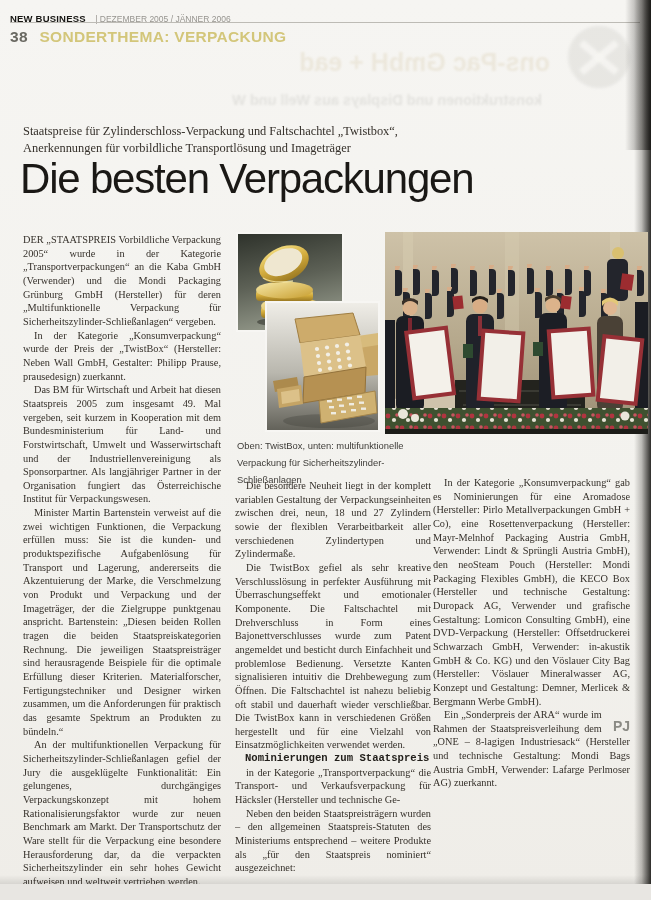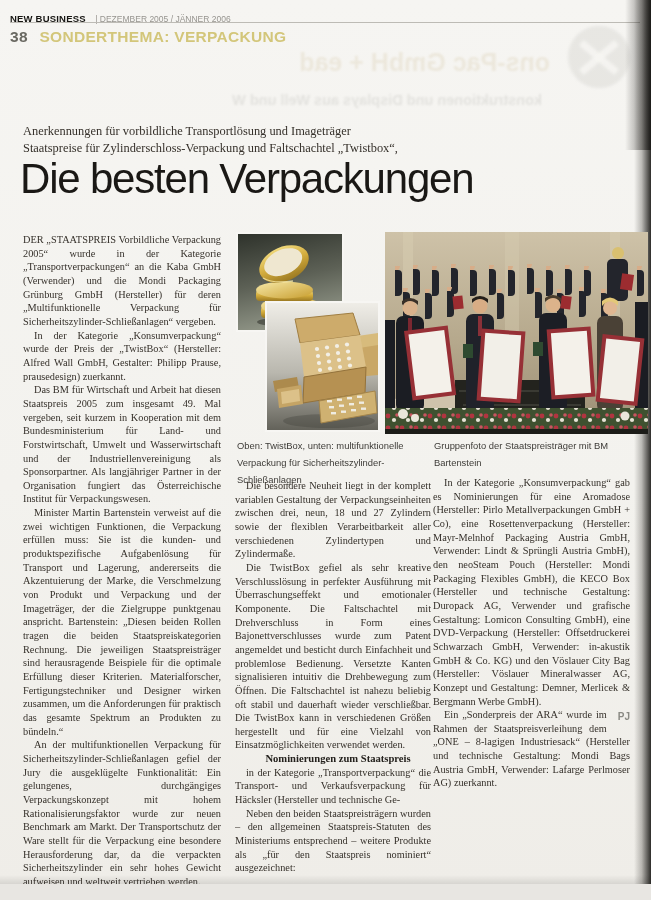--- a/index.html
+++ b/index.html
@@ -37,24 +37,24 @@
   .standfirst{position:absolute;left:23px;top:123px;width:600px;font-size:12.4px;line-height:16.5px;color:#35302a;}
   .headline{position:absolute;left:20px;top:155px;width:625px;font-family:"Liberation Sans",sans-serif;
     font-weight:normal;font-size:42px;letter-spacing:-1.2px;color:#1a1815;}
   
   .col{position:absolute;text-align:justify;font-size:10.3px;line-height:13.65px;overflow:hidden;}
   .col p{margin:0;}
   .ind{text-indent:11px;}
   .col-1{left:23px;top:233px;width:198px;height:657px;}
   .col-2{left:235px;top:479px;width:196px;height:411px;}
   .col-3{left:433px;top:476px;width:197px;height:414px;}
-  .subhead{font-family:Liberation Serif, serif;font-weight:bold;font-size:10.6px;color:#23201c;
-    text-align:center;text-indent:10px;margin:8px 0 4px 0;}
+  .subhead{font-family:Liberation Mono, monospace;font-weight:bold;font-size:10.6px;color:#23201c;
+    text-align:left;text-indent:10px;margin:8px 0 4px 0;}
   mark.hl{background:#f6e98f;color:inherit;padding:0 1px;}
-  .pj{float:right;font-family:"Liberation Sans",sans-serif;font-weight:bold;font-size:10px;color:#8a8a84;margin-top:2px;}
+  .pj{float:right;font-family:"Liberation Sans",sans-serif;font-weight:bold;font-size:14px;color:#8a8a84;margin-top:12px;}
   
   .photo{position:absolute;display:block;}
   .photo-twistbox{left:238px;top:234px;width:104px;height:96px;z-index:1;box-shadow:0 0 0 2px #f7f6f3;}
   .photo-boxes{left:267px;top:303px;width:111px;height:127px;z-index:2;box-shadow:0 0 0 2px #f7f6f3;}
   .photo-group{left:385px;top:232px;width:263px;height:202px;z-index:1;}
   .caption{position:absolute;font-family:"Liberation Sans",sans-serif;font-size:9.4px;line-height:17px;color:#3e3c38;text-align:left;}
   .caption-products{left:237px;top:437px;width:182px;}
   .caption-group{left:434px;top:437px;width:200px;}
 </style>
 </head>
@@ -70,28 +70,28 @@
     <span class="masthead">NEW BUSINESS</span>
     <span class="issue">| DEZEMBER 2005 / JÄNNER 2006</span>
   </div>
   <div class="rule"></div>
   <div class="section-row">
     <span class="pagenum">38</span>
     <span class="section-title">SONDERTHEMA: VERPACKUNG</span>
   </div>
 
   <div class="standfirst">
+    <div>Staatspreise für Zylinderschloss-Verpackung und Faltschachtel „Twistbox“,</div>
     <div>Anerkennungen für vorbildliche Transportlösung und Imageträger</div>
-    <div>Staatspreise für Zylinderschloss-Verpackung und Faltschachtel „Twistbox“,</div>
   </div>
   <div class="headline">Die besten Verpackungen</div>
 
   <div class="col col-1">
     <p>DER „STAATSPREIS Vorbildliche Verpackung 2005“ wurde in der Kategorie „Transportverpackungen“ an die Kaba GmbH (Verwender) und die Mondi Packaging Grünburg GmbH (Hersteller) für deren „Multifunktionelle Verpackung für Sicherheitszylinder-Schließanlagen“ vergeben.</p>
-    <p class="ind">In der Kategorie „Konsumverpackung“ wurde der Preis der „TwistBox“ (Hersteller: Alfred Wall GmbH, Gestalter: Philipp Prause, prausedesign) zuerkannt.</p>
+    <p class="ind">In der Kategorie „Konsumverpackung“ wurde der Preis der „TwistBox“ (Hersteller: Neben Wall GmbH, Gestalter: Philipp Prause, prausedesign) zuerkannt.</p>
     <p class="ind">Das BM für Wirtschaft und Arbeit hat diesen Staatspreis 2005 zum insgesamt 49. Mal vergeben, seit kurzem in Kooperation mit dem Bundesministerium für Land- und Forstwirtschaft, Umwelt und Wasserwirtschaft und der Industriellenvereinigung als Sponsorpartner. Als langjähriger Partner in der Organisation fungiert das Österreichische Institut für Verpackungswesen.</p>
     <p class="ind">Minister Martin Bartenstein verweist auf die zwei wichtigen Funktionen, die Verpackung erfüllen muss: Sie ist die kunden- und produktspezifische Aufgabenlösung für Transport und Lagerung, andererseits die Akzentuierung der Marke, die Verschmelzung von Produkt und Verpackung und der Imageträger, der die Zielgruppe punktgenau anspricht. Bartenstein: „Diesen beiden Rollen tragen die beiden Staatspreiskategorien Rechnung. Die jeweiligen Staatspreisträger sind herausragende Beispiele für die optimale Erfüllung dieser Kriterien. Materialforscher, Fertigungstechniker und Designer wirken zusammen, um die Anforderungen für praktisch das gesamte Spektrum an Produkten zu bündeln.“</p>
     <p class="ind">An der multifunktionellen Verpackung für Sicherheitszylinder-Schließanlagen gefiel der Jury die ausgeklügelte Funktionalität: Ein gelungenes, durchgängiges Verpackungskonzept mit hohem Rationalisierungsfaktor wurde zur neuen Benchmark am Markt. Der Transportschutz der Ware stellt für die Verpackung eine besondere Herausforderung dar, da die verpackten Sicherheitszylinder ein sehr hohes Gewicht aufweisen und weltweit vertrieben werden.</p>
   </div>
 
   <svg class="photo photo-twistbox" viewBox="0 0 104 96" preserveAspectRatio="none" xmlns="http://www.w3.org/2000/svg">
     <defs>
       <linearGradient id="tbg" x1="0" y1="0" x2="0.25" y2="1">
         <stop offset="0" stop-color="#2e322b"></stop>
           <stop offset="0.55" stop-color="#5d6156"></stop>
@@ -265,21 +265,20 @@
       </g>
 
     <rect x="0" y="176" width="263" height="22" fill="url(#flowers)"></rect>
     <circle cx="18" cy="182" r="5" fill="#e9e6da"></circle>
       <circle cx="30" cy="186" r="4" fill="#e9e6da"></circle>
       <circle cx="240" cy="184" r="4.5" fill="#e9e6da"></circle>
     <rect x="0" y="197" width="263" height="5" fill="#1c1c18"></rect>
   </svg>
 
   <div class="caption caption-products">Oben: TwistBox, unten: multifunktionelle Verpackung für Sicherheitszylinder-Schließanlagen</div>
-  <div class="caption caption-group">Gruppenfoto der Staatspreisträger mit BM Bartenstein</div>
 
   <div class="col col-2">
     <p class="ind">Die besondere Neuheit liegt in der komplett variablen Gestaltung der Verpackungseinheiten zwischen drei, neun, 18 und 27 Zylindern sowie der flexiblen Verarbeitbarkeit aller verschiedenen Zylindertypen und Zylindermaße.</p>
     <p class="ind">Die TwistBox gefiel als sehr kreative Verschlusslösung in perfekter Ausführung mit Überraschungseffekt und emotionaler Komponente. Die Faltschachtel mit Drehverschluss in Form eines Bajonettverschlusses wurde zum Patent angemeldet und besticht durch Einfachheit und problemlose Bedienung. Versetzte Kanten signalisieren intuitiv die Drehbewegung zum Öffnen. Die Faltschachtel ist nahezu beliebig oft stabil und dauerhaft wieder verschließbar. Die TwistBox kann in verschiedenen Größen hergestellt und für eine Vielzahl von Einsatzmöglichkeiten verwendet werden.</p>
     <p class="subhead">Nominierungen zum Staatspreis</p>
     <p class="ind">in der Kategorie „Transportverpackung“ die Transport- und Verkaufsverpackung für Häcksler (Hersteller und technische Ge-</p>
     <p class="ind">Neben den beiden Staatspreisträgern wurden – den allgemeinen Staatspreis-Statuten des Ministeriums entsprechend – weitere Produkte als „für den Staatspreis nominiert“ ausgezeichnet:</p>
   </div>
 
   <div class="col col-3">

